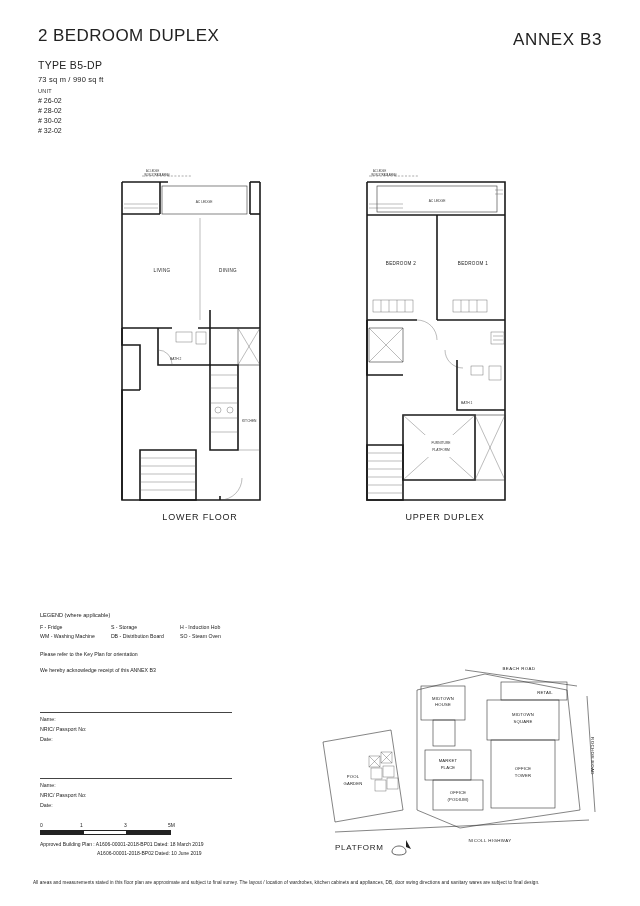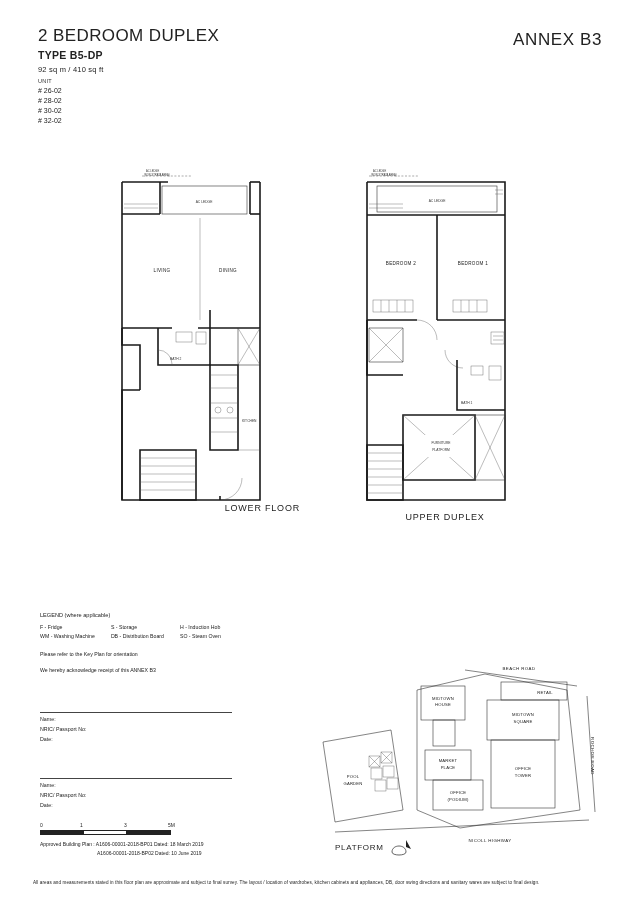--- a/index.html
+++ b/index.html
@@ -13,21 +13,21 @@
     overflow:hidden;
   }
   .page { position:relative; width:640px; height:780px; }
 
   
   .header { position:absolute; left:38px; top:26px; }
   .title {
     font-size:17px; letter-spacing:0.4px; font-weight:400;
     color:#222; white-space:nowrap;
   }
-  .subtitle { font-size:10.5px; letter-spacing:0.3px; margin-top:3px; color:#222;font-weight:bold; }
+  .subtitle { font-size:10.5px; letter-spacing:0.3px; margin-top:13px; color:#222; }
   .areas { font-size:7.5px; margin-top:4px; color:#222; letter-spacing:0.2px;}
   .unit-label { font-size:5.5px; margin-top:4px; color:#333; letter-spacing:0.3px;}
   .unit-list { margin-top:2px; }
   .unit-item { font-size:7px; color:#222; line-height:1.45; }
 
   .annex {
     position:absolute; right:38px; top:30px;
     font-size:17px; letter-spacing:0.6px; color:#222;
   }
 
@@ -82,21 +82,21 @@
   }
 </style>
 </head>
 <body>
 
 <div class="page">
 
   <div class="header">
     <div class="title">2 BEDROOM DUPLEX</div>
     <div class="subtitle">TYPE B5-DP</div>
-    <div class="areas">92 sq m / 410 sq ft</div>
+    <div class="areas">73 sq m / 990 sq ft</div>
     <div class="unit-label">UNIT</div>
     <div class="unit-list">
       <div class="unit-item"># 26-02</div>
       <div class="unit-item"># 28-02</div>
       <div class="unit-item"># 30-02</div>
       <div class="unit-item"># 32-02</div>
     </div>
   </div>
 
   <div class="annex">ANNEX B3</div>
@@ -150,21 +150,21 @@
       <path class="thinline" d="M138 168 L138 205 L160 205"></path>
 
       <path class="wall" d="M40 290 L40 340 L96 340 L96 290 Z"></path>
       <path class="hair" d="M40 298 L96 298 M40 306 L96 306 M40 314 L96 314 M40 322 L96 322 M40 330 L96 330"></path>
 
       <path class="hair" d="M120 340 A22 22 0 0 0 142 318"></path>
       <path class="wall" d="M120 340 L120 336"></path>
 
       <path class="hair" d="M138 290 L160 290"></path>
     </svg>
-    <div class="plan-caption" style="left:0; top:343px;text-align:right;">LOWER FLOOR</div>
+    <div class="plan-caption" style="left:0; top:352px;">LOWER FLOOR</div>
   </div>
 
   <div class="plan-wrap" style="left:345px; top:160px;">
     <svg width="200" height="350" viewBox="0 0 200 350">
       <rect x="32" y="26" width="120" height="26" class="thinline"></rect>
       <text class="rm-sm" x="92" y="42" text-anchor="middle">AC LEDGE</text>
       <path class="dash" d="M24 16 L74 16"></path>
       <text class="rm-sm" x="28" y="12" style="font-size:2.6px;">AC LEDGE</text>
       <text class="rm-sm" x="26" y="16" style="font-size:2.6px;">(NON-STRATA AREA)</text>
 

